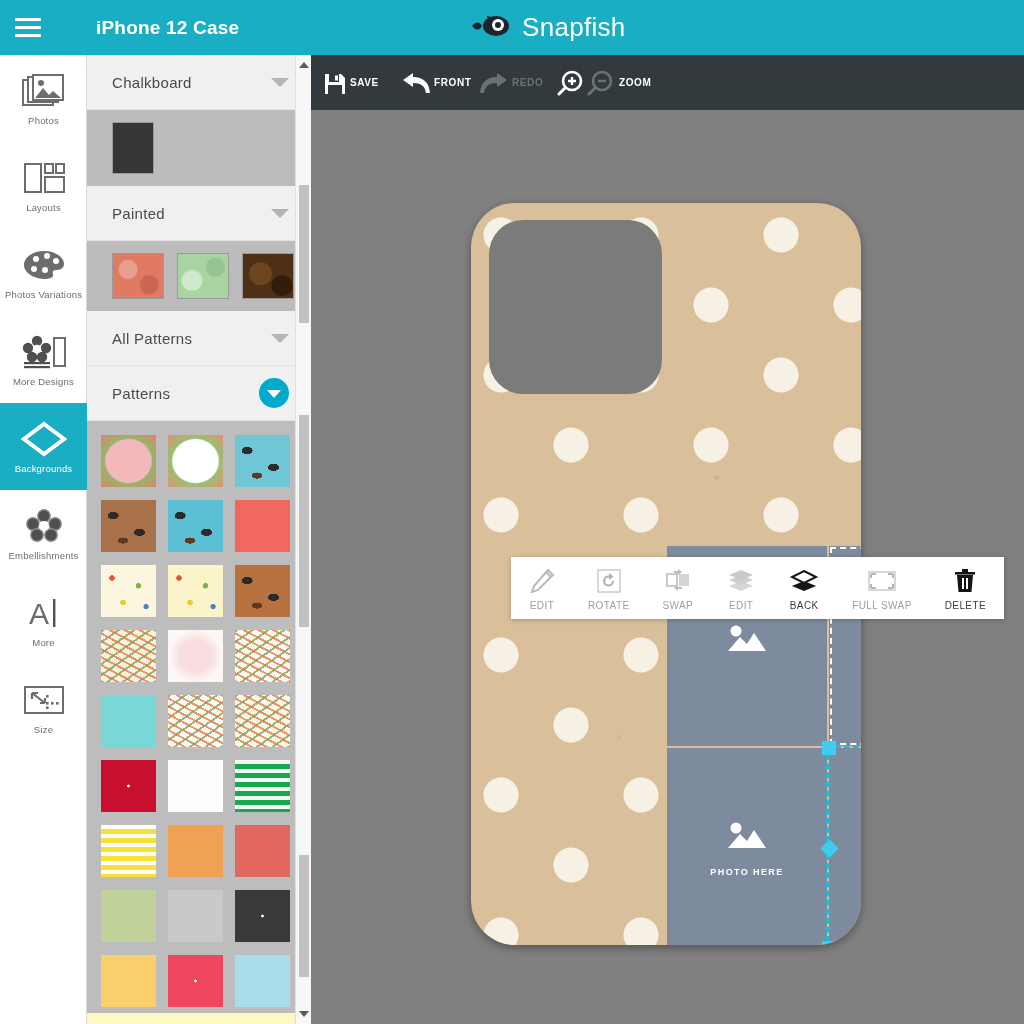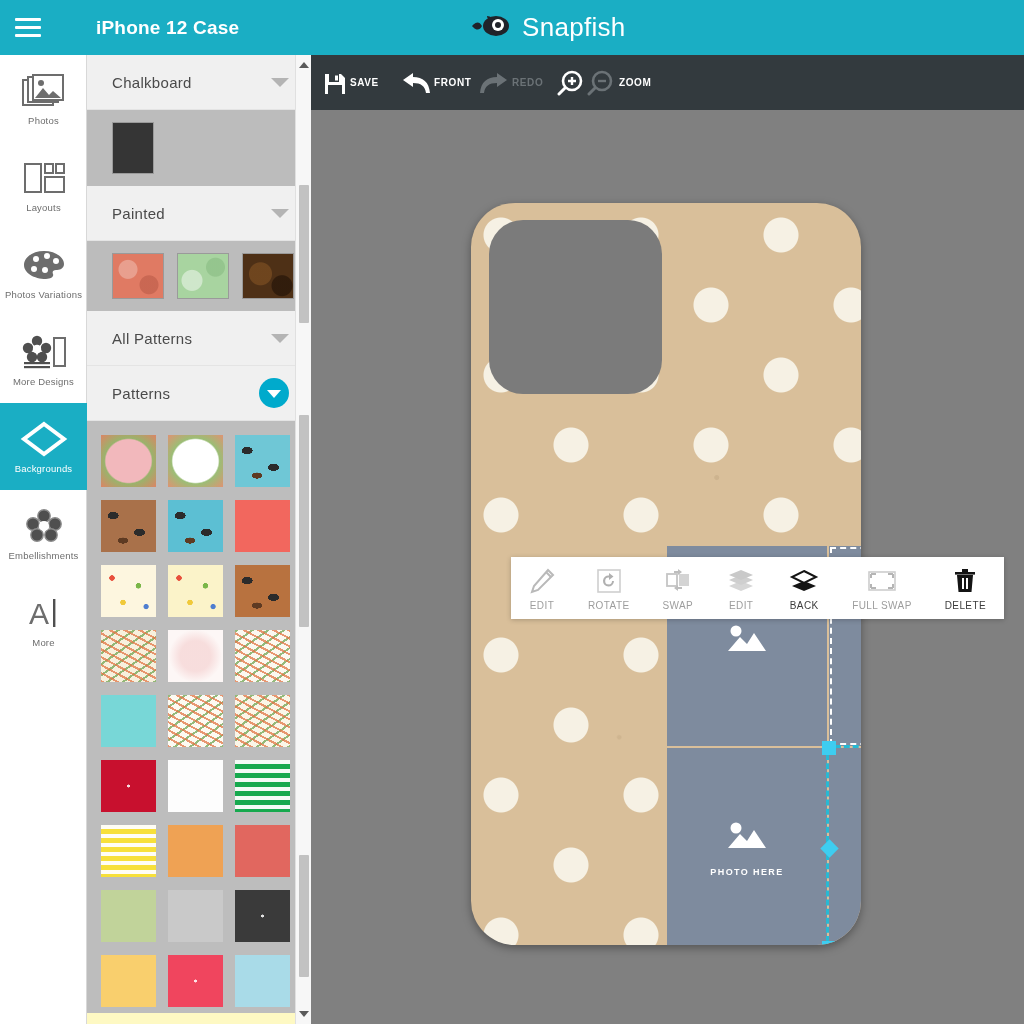--- a/index.html
+++ b/index.html
@@ -253,20 +253,38 @@
     <div class="rail-item">
       <span class="glyph">
         <svg width="42" height="36" viewBox="0 0 42 36">
           <text x="6" y="29" font-family="Liberation Sans, sans-serif" font-size="30" fill="#6d6d6d">A</text>
           <rect x="30" y="4" width="2.4" height="28" fill="#4f4f4f"></rect>
         </svg>
       </span>
       <span class="rlabel">More</span>
     </div>
 
+    <div class="rail-item">
+      <span class="glyph">
+        <svg width="46" height="34" viewBox="0 0 46 34">
+          <rect x="4" y="4" width="38" height="26" fill="none" stroke="#6d6d6d" stroke-width="2"></rect>
+          <path d="M11 10 L24 20" stroke="#6d6d6d" stroke-width="2.2"></path>
+          <path d="M11 10 L11 16 M11 10 L17 10" stroke="#6d6d6d" stroke-width="2.2"></path>
+          <path d="M24 20 L19 20 M24 20 L24 15" stroke="#6d6d6d" stroke-width="2.2"></path>
+          <g fill="#6d6d6d">
+            <rect x="25" y="19" width="2.6" height="2.6"></rect>
+              <rect x="30" y="19" width="2.6" height="2.6"></rect>
+            <rect x="35" y="19" width="2.6" height="2.6"></rect>
+            <rect x="25" y="23.5" width="2.6" height="2.6"></rect>
+              <rect x="25" y="12" width="2.6" height="2.6"></rect>
+          </g>
+        </svg>
+      </span>
+      <span class="rlabel">Size</span>
+    </div>
   </div>
 
   <div class="panel">
 
     <div class="sect-head">
       <span class="stitle">Chalkboard</span>
       <span class="caret"></span>
     </div>
     <div class="swatch-strip">
       <div class="sw-dark"></div>

